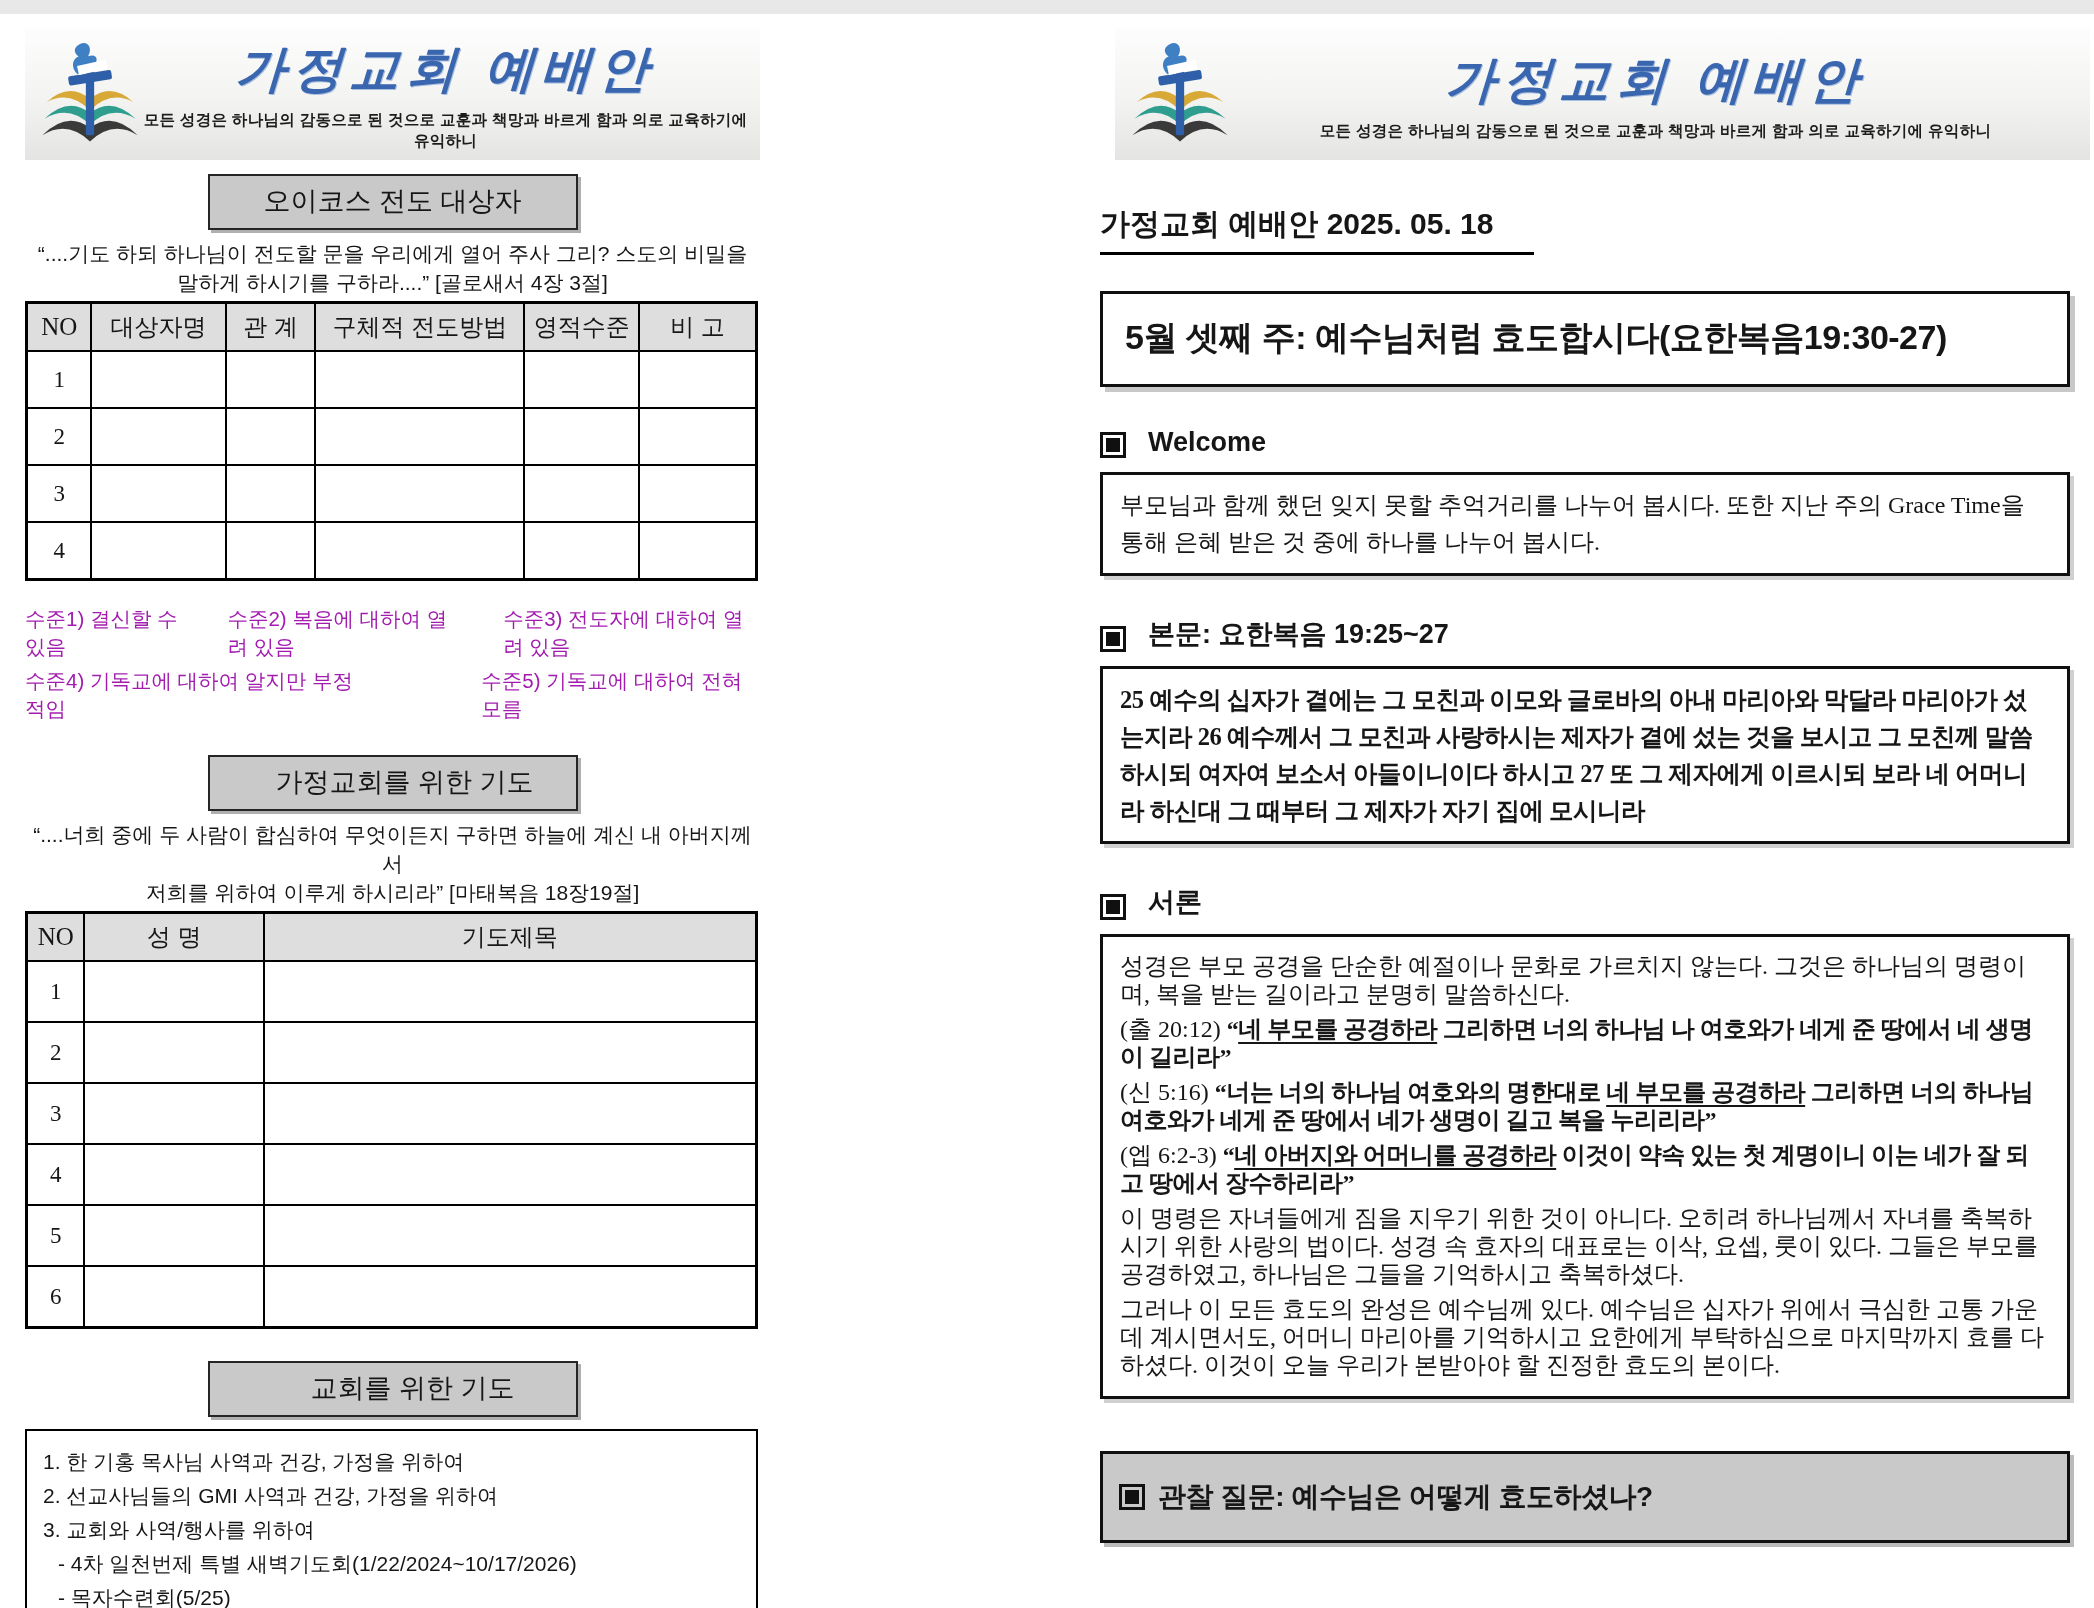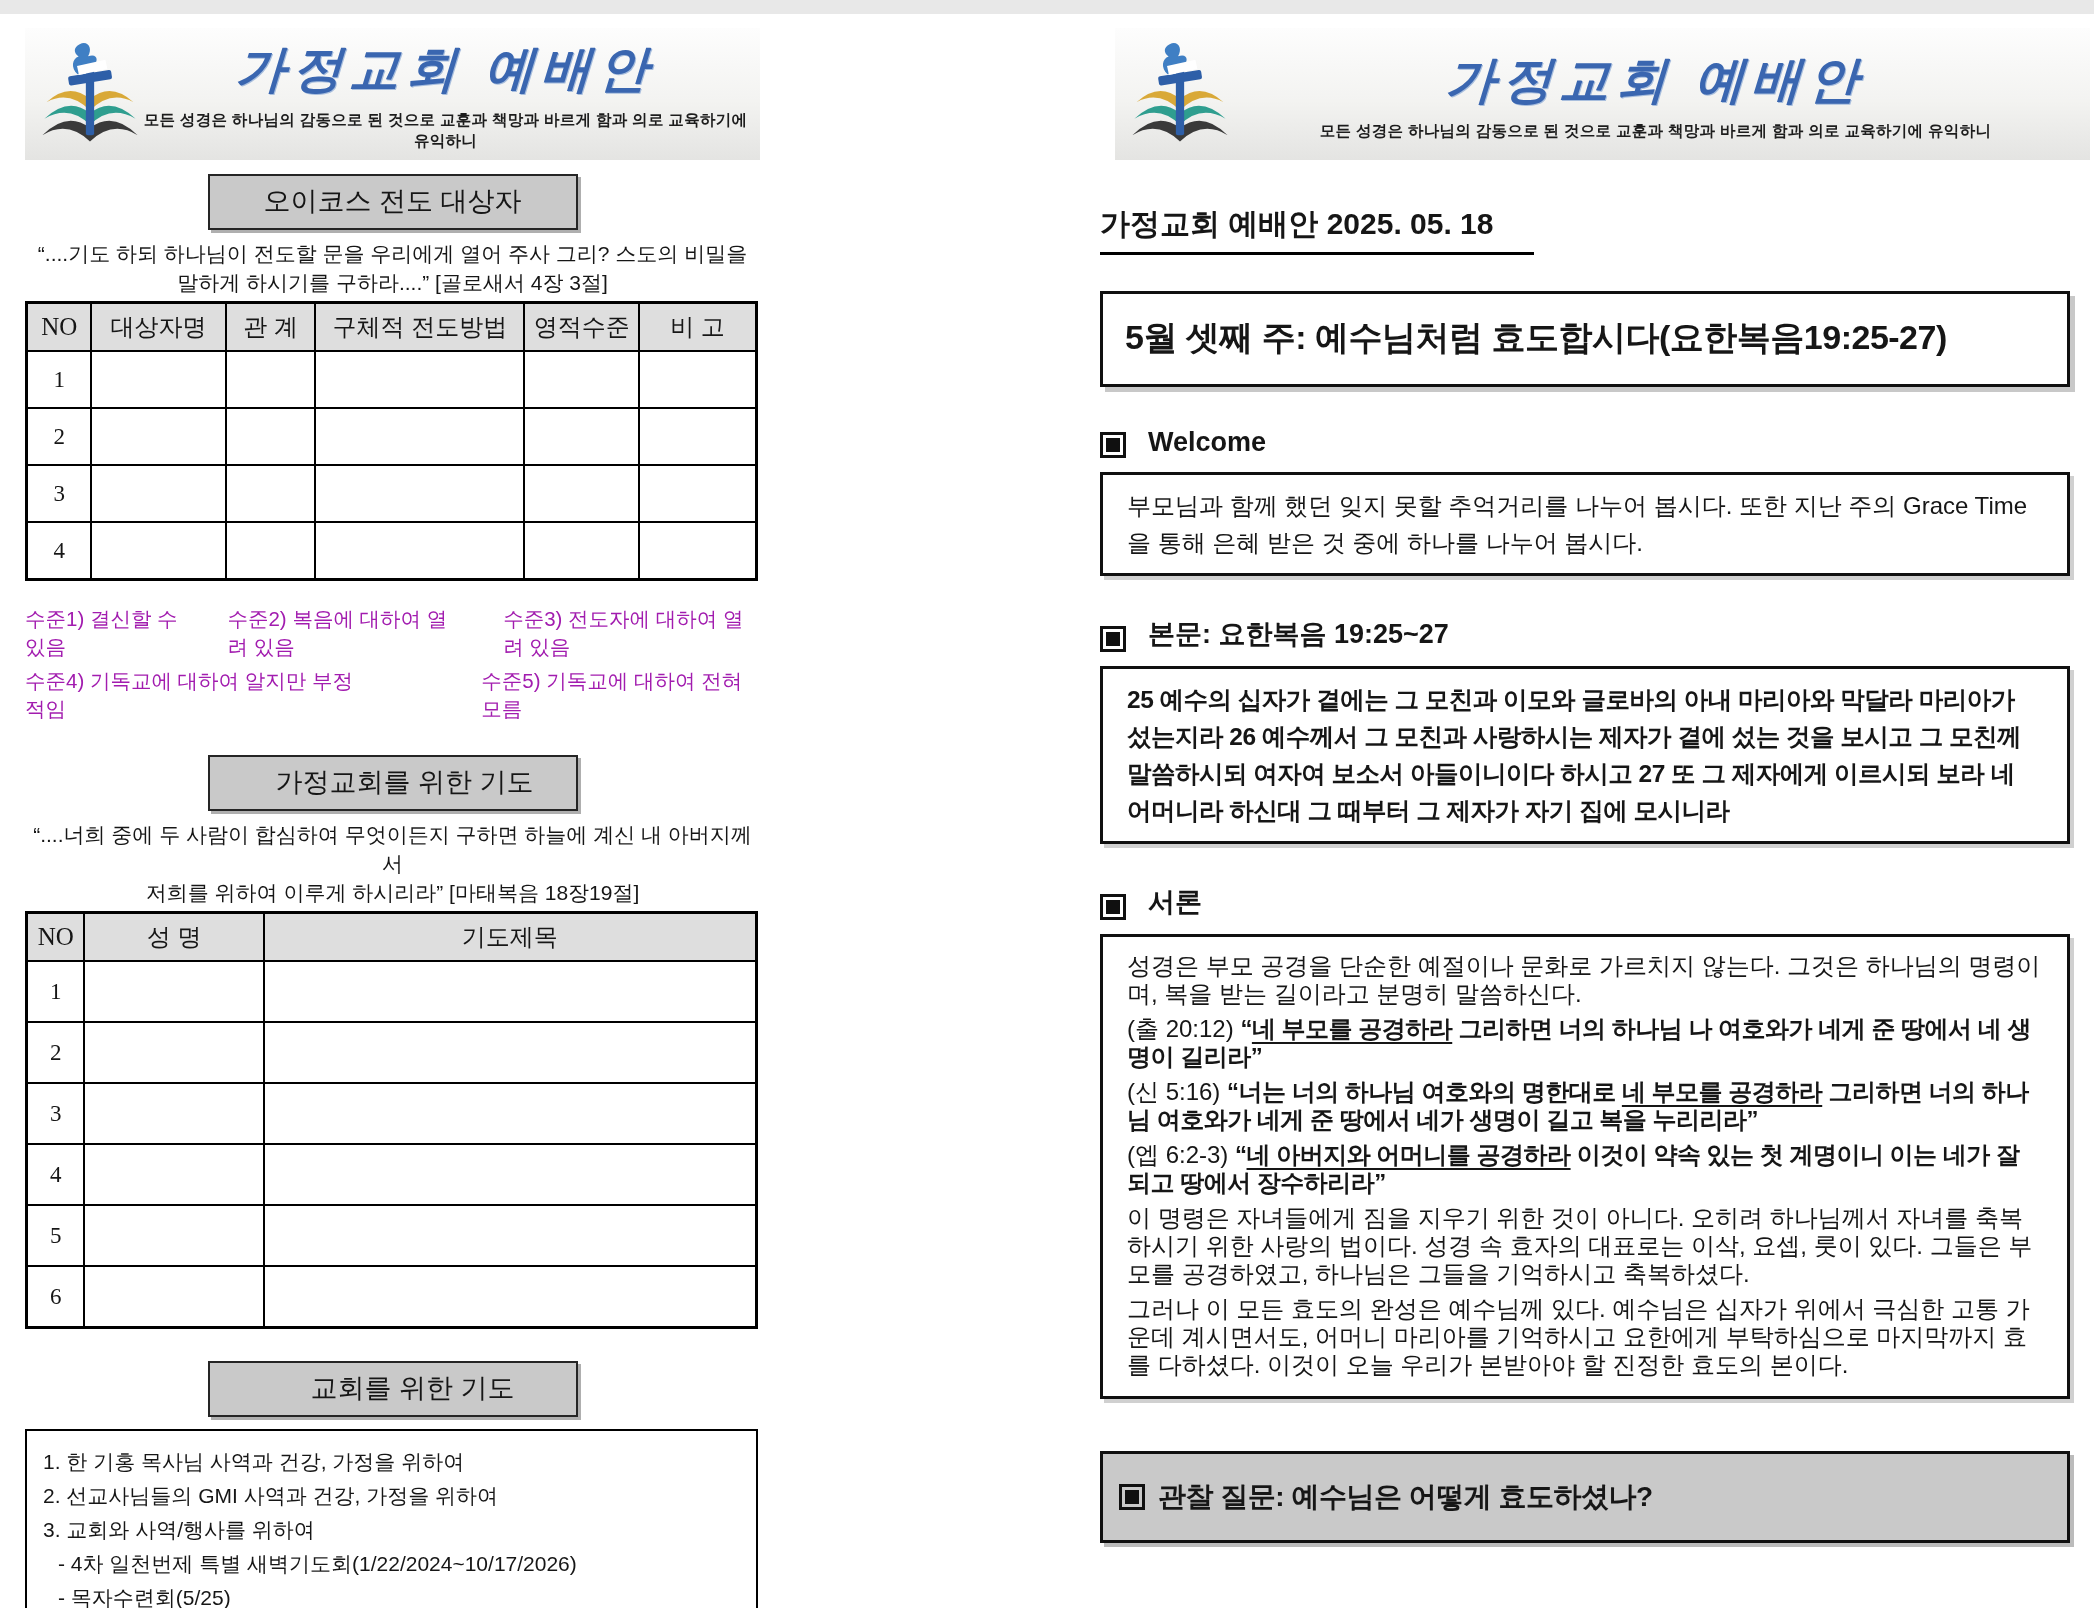--- a/index.html
+++ b/index.html
@@ -68,21 +68,22 @@
     padding:21px 8px 23px 22px; font-size:34px; font-weight:bold; letter-spacing:-.5px;
   }
 
   .sec-head { margin:40px 0 0 15px; font-size:27px; font-weight:bold; display:flex; align-items:flex-end; gap:22px; }
   .bullet { width:20px; height:20px; border:3px solid #101010; position:relative; display:inline-block; flex:0 0 auto; }
   .bullet::after { content:""; position:absolute; left:3px; top:3px; right:3px; bottom:3px; background:#101010; }
 
   .content-box {
     margin:14px 0 0 15px; width:970px; box-sizing:border-box;
     border:3px solid #101010; box-shadow:4px 4px 0 rgba(150,150,150,.45);
-    padding:12px 24px;
+    padding:12px 17px;
+    font-family:Liberation Serif, serif;
   }
   .welcome-box  { font-size:24px; line-height:37px; }
   .scripture-box{ font-size:24.5px; line-height:37px; font-weight:bold; letter-spacing:-.5px; }
   .intro-box    { font-size:24px; line-height:28px; padding-top:8px; padding-bottom:10px; }
   .intro-p { margin:7px 0; }
   .bold-seg { font-weight:bold; letter-spacing:-.5px; }
   .intro-p u { text-underline-offset:5px; text-decoration-thickness:2px; }
 
   .q-box {
     margin:52px 0 0 15px; width:970px; box-sizing:border-box;
@@ -270,21 +271,21 @@
     <div class="banner-text">
       <div class="banner-title">가정교회 예배안</div>
       <div class="banner-subtitle">모든 성경은 하나님의 감동으로 된 것으로 교훈과 책망과 바르게 함과 의로 교육하기에 유익하니</div>
     </div>
   </div>
 
   <div class="date-heading">
     <span>가정교회 예배안 2025. 05. 18</span>
   </div>
 
-  <div class="main-title-box">5월 셋째 주: 예수님처럼 효도합시다(요한복음19:25-27)</div>
+  <div class="main-title-box">5월 셋째 주: 예수님처럼 효도합시다(요한복음19:30-27)</div>
 
   <div class="sec-head">
     <span class="bullet"></span>
     <span>Welcome</span>
   </div>
   <div class="content-box welcome-box">부모님과 함께 했던 잊지 못할 추억거리를 나누어 봅시다. 또한 지난 주의 Grace Time을 통해 은혜 받은 것 중에 하나를 나누어 봅시다.</div>
 
   <div class="sec-head">
     <span class="bullet"></span>
     <span>본문: 요한복음 19:25~27</span>

